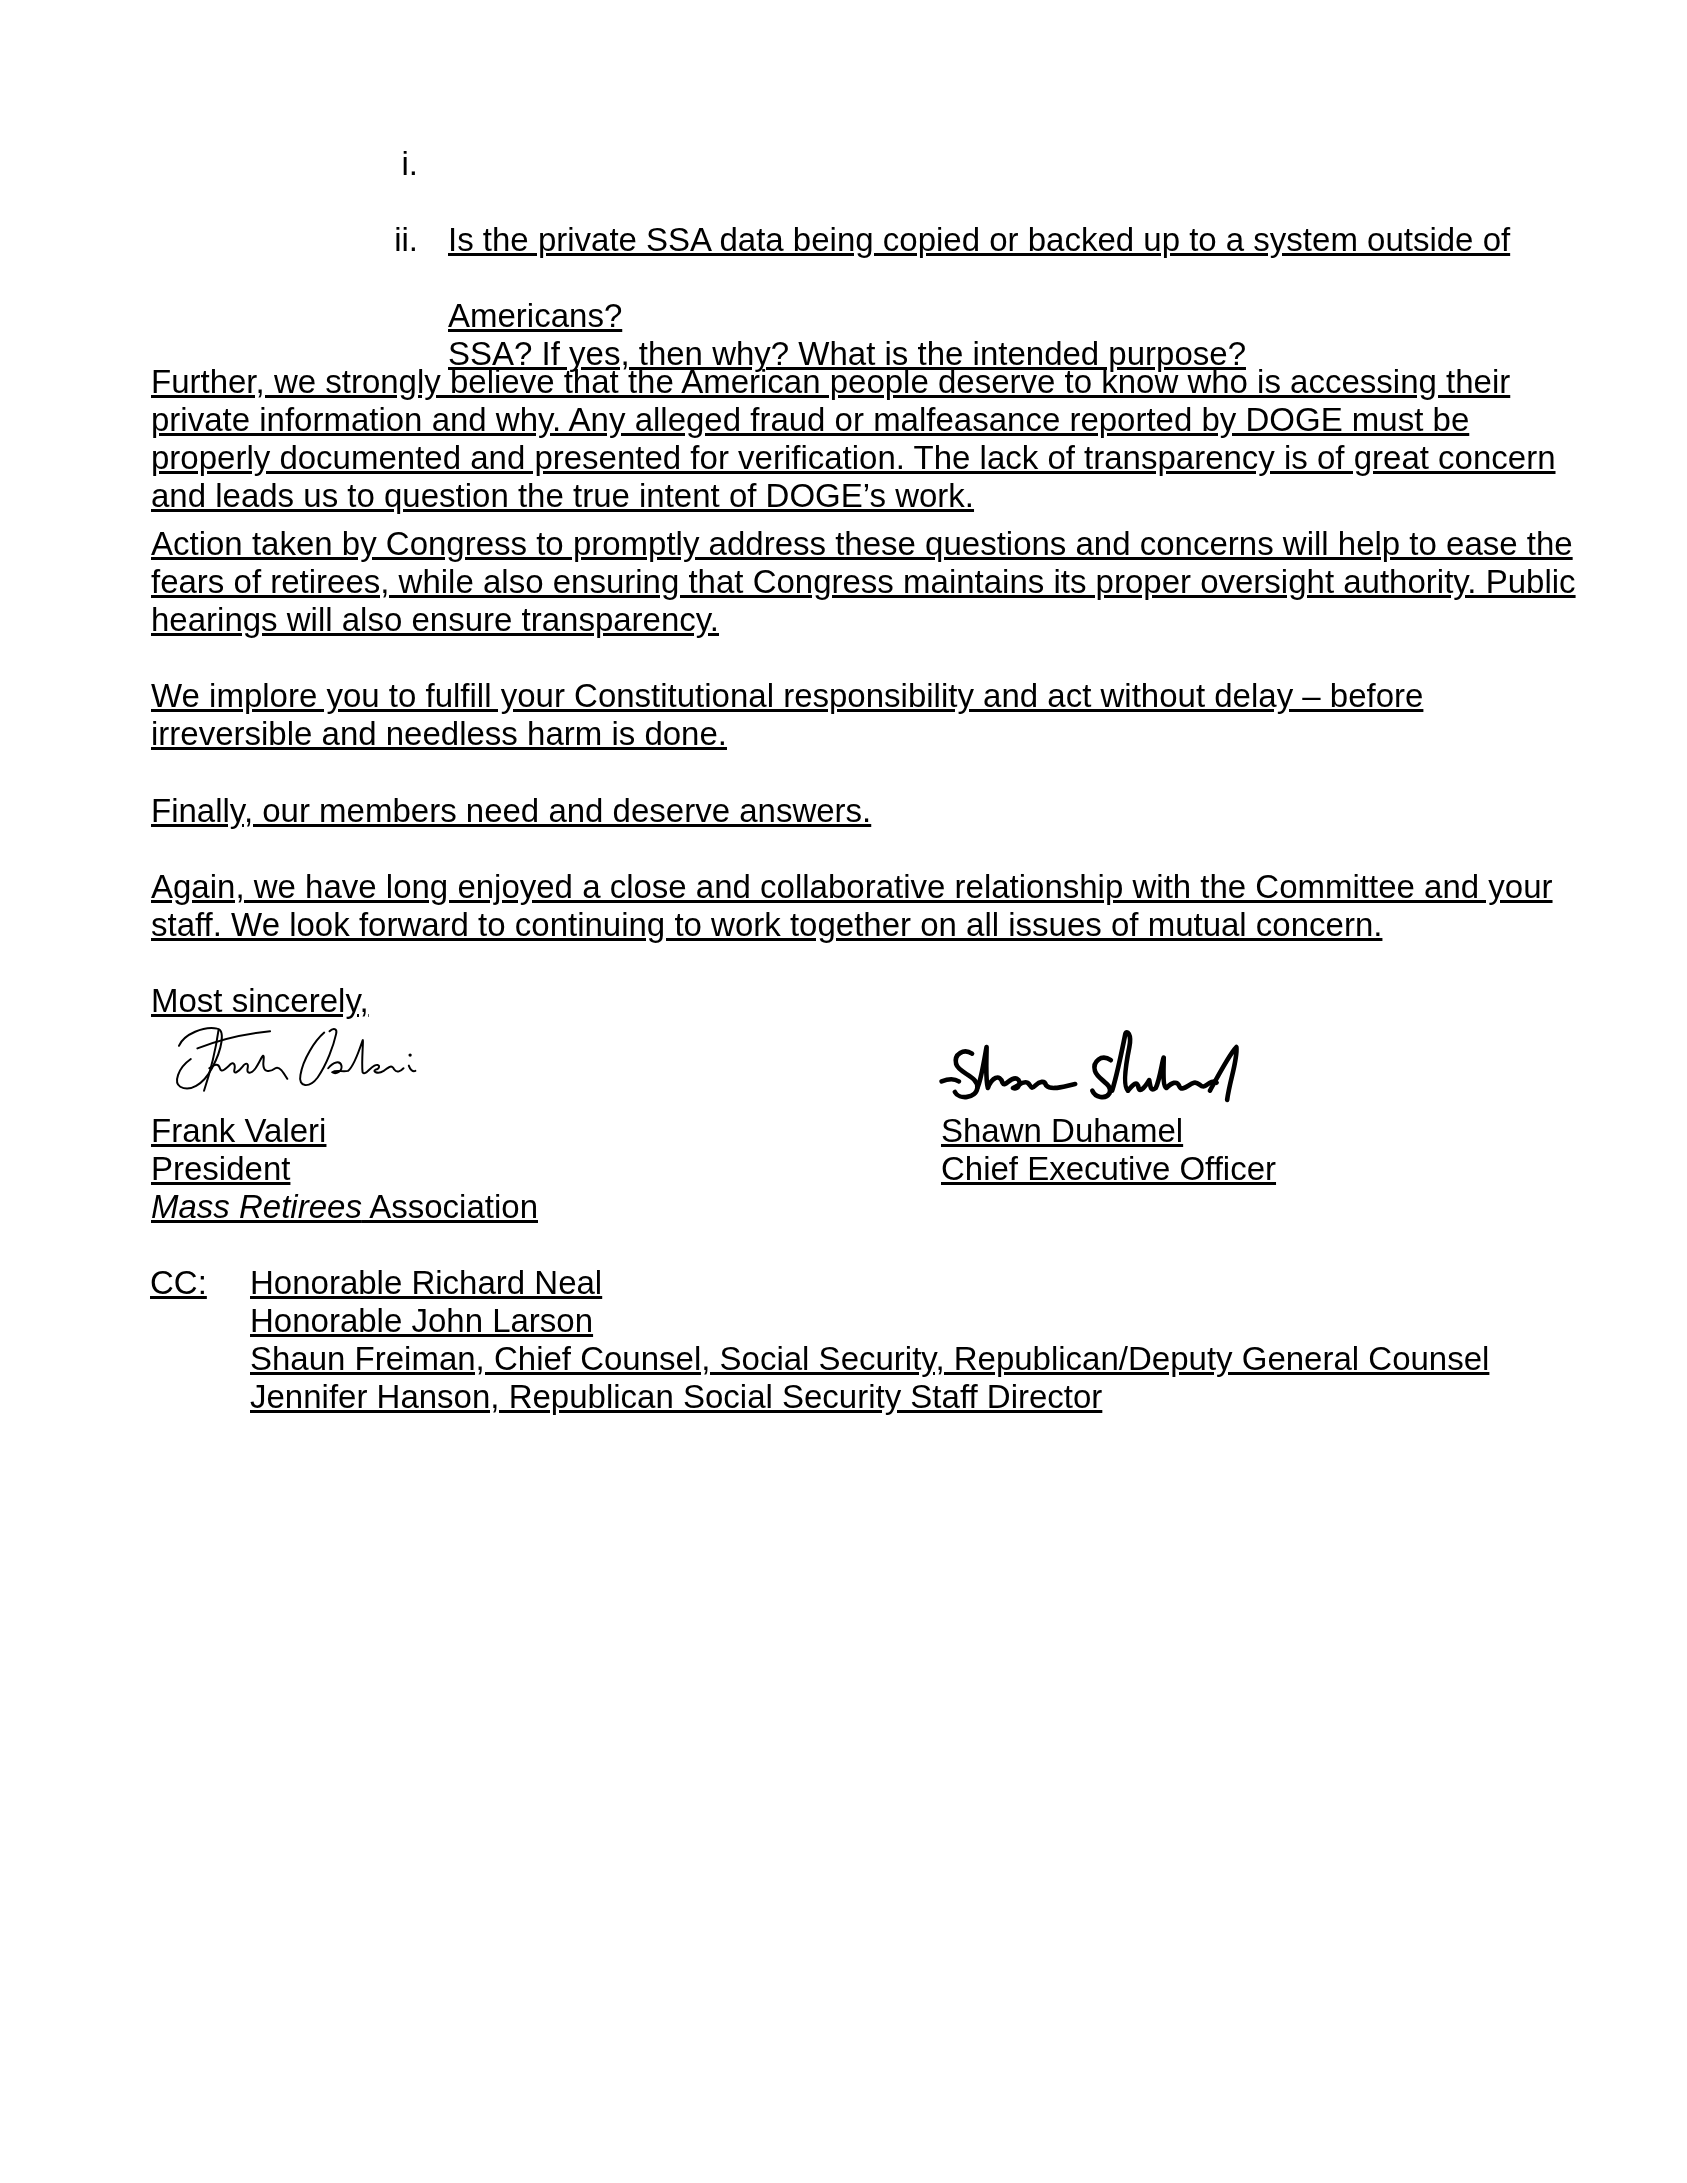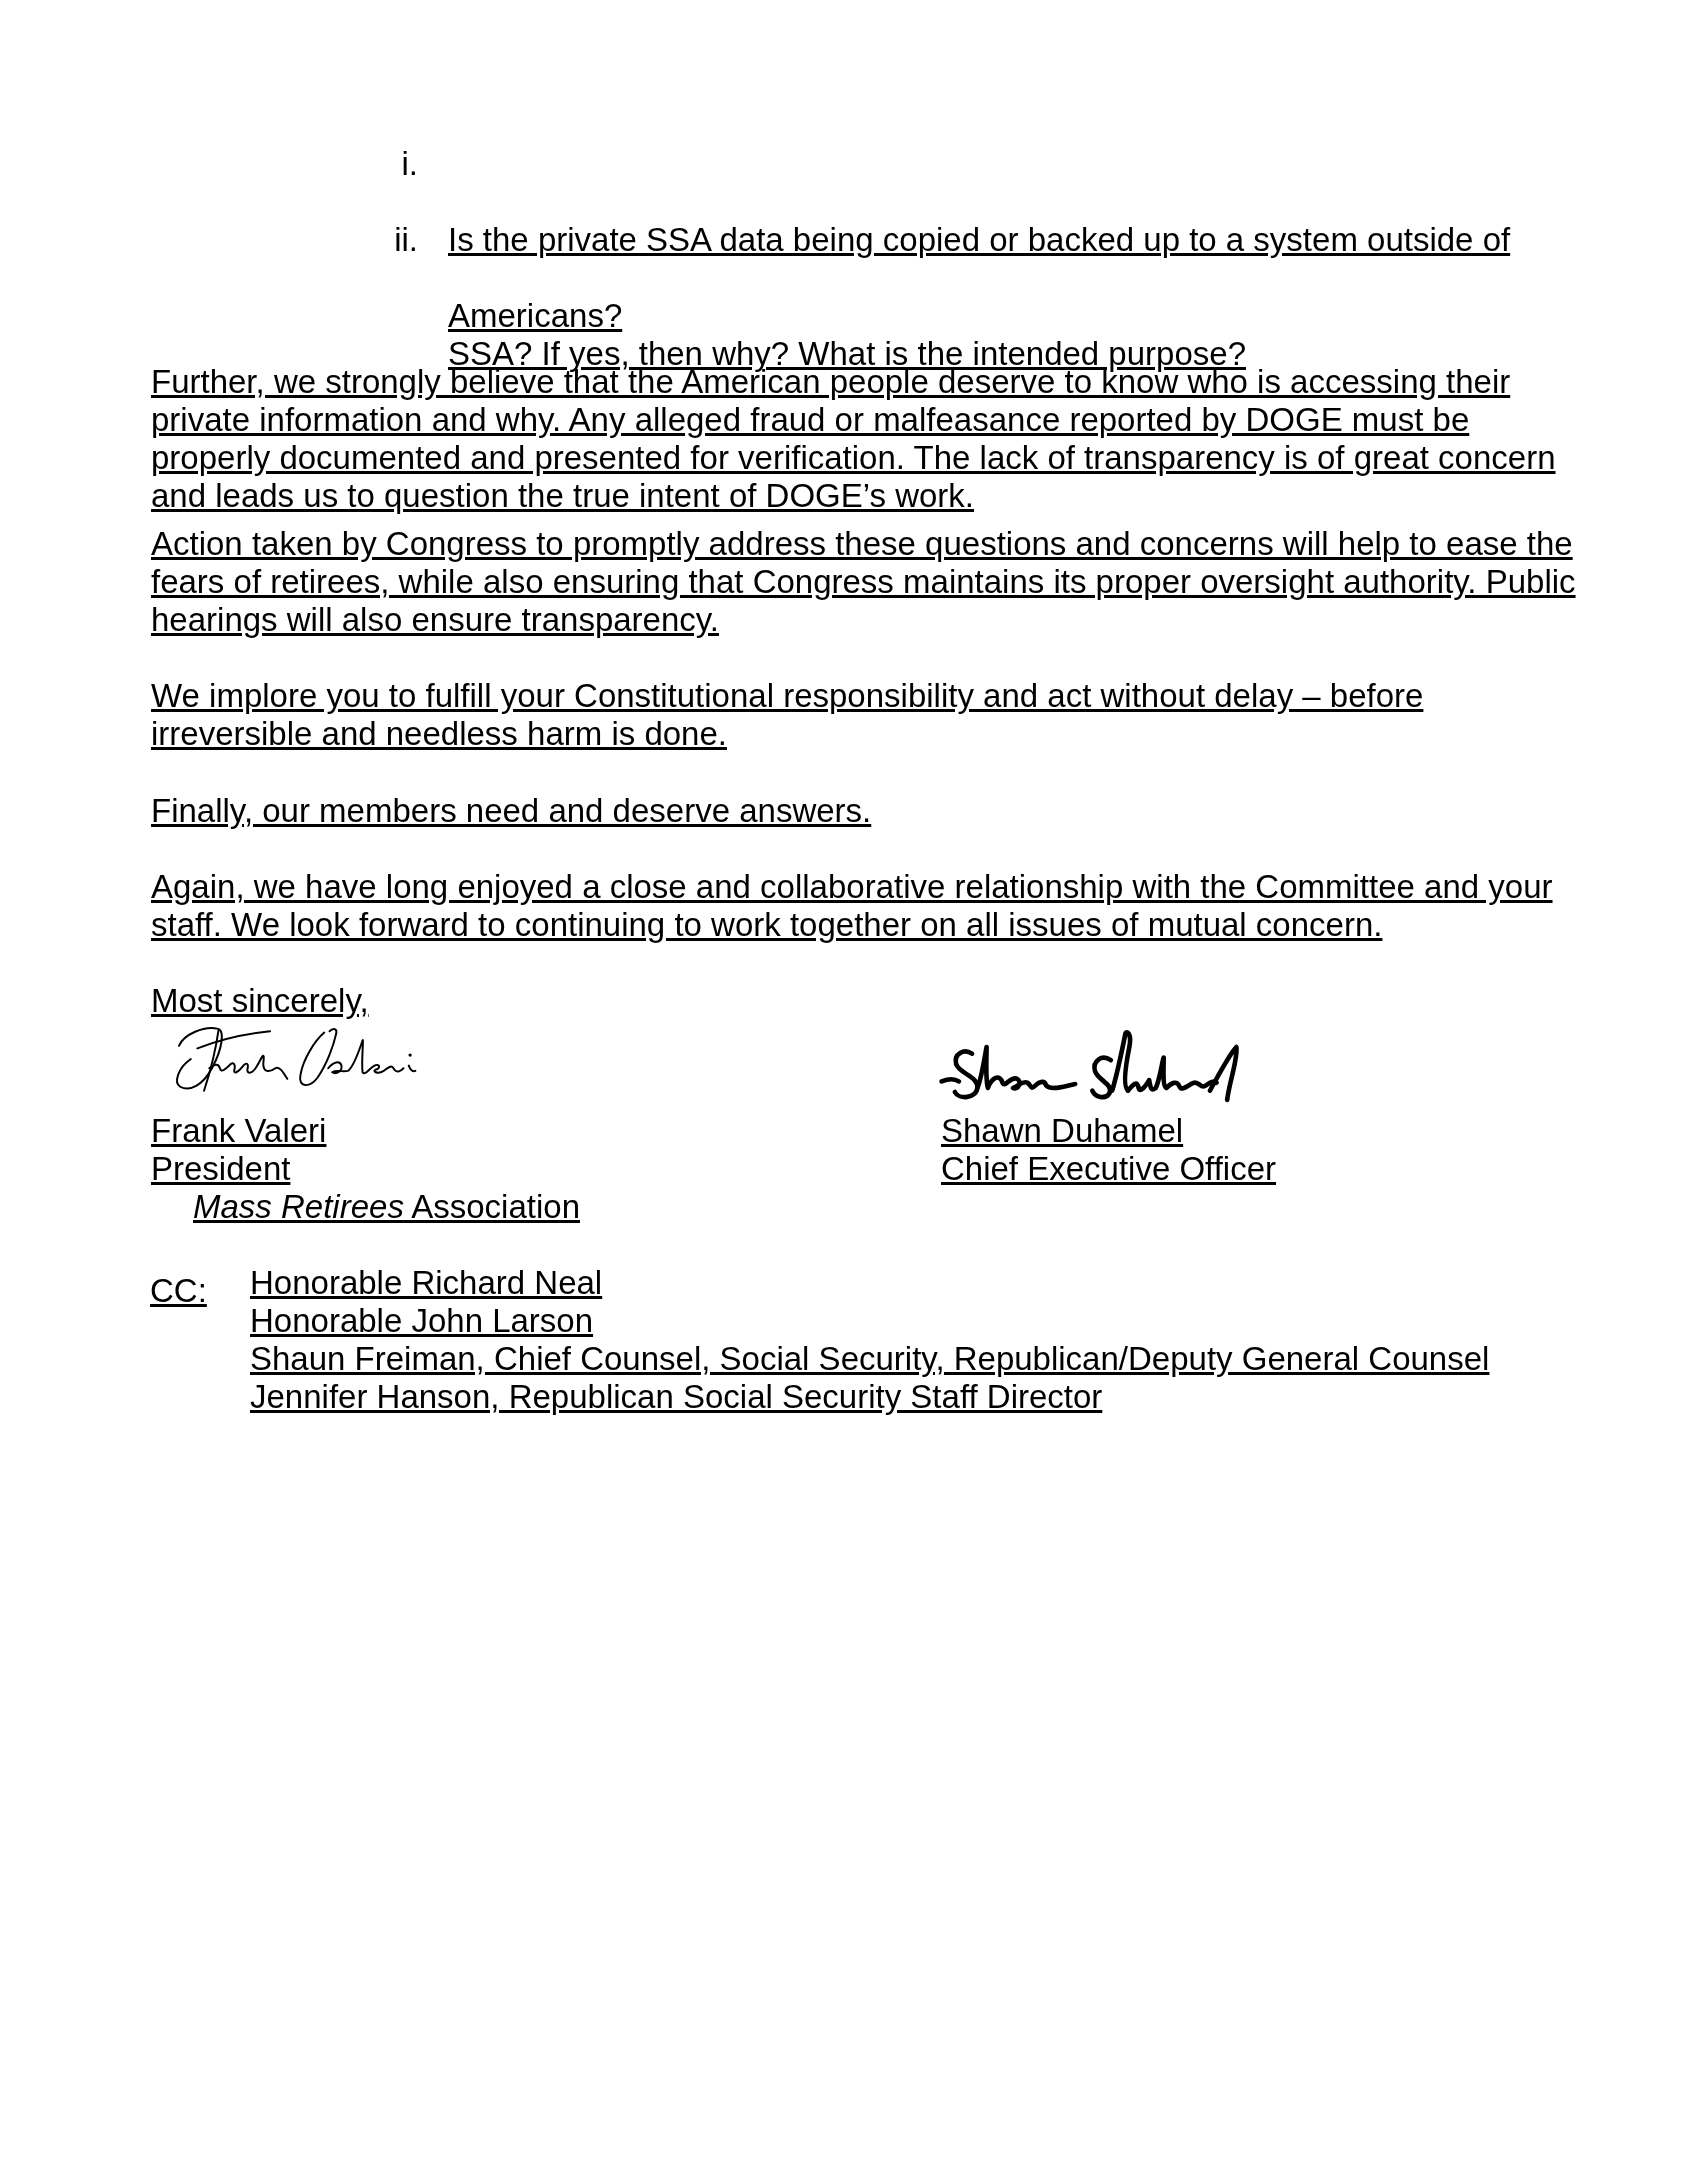--- a/index.html
+++ b/index.html
@@ -8,21 +8,21 @@
     position: absolute; left: 0; top: 0; width: 1687px; height: 2183px;
     background: #ffffff; color: #000000;
     font-family: "Liberation Sans", sans-serif;
     font-size: 33px; line-height: 38px;
   }
   .line { display: block; white-space: pre; height: 38px; text-decoration: underline; }
   .block { position: absolute; }
   .list-item { position: absolute; left: 0; }
   .list-num { position: absolute; width: 79px; text-align: right; white-space: pre; }
   .list-text { position: absolute; white-space: pre; }
-  .italic { font-style: italic; margin-left: 42px; }
+  .italic { font-style: italic; }
   .sig { position: absolute; }
   .sig svg { display: block; }
 </style>
 </head>
 <body>
 
 <div class="page">
 
   <div class="block" style="left:0; top:145px; width:1687px; height:152px;">
     <div class="list-item" style="top:0;">
@@ -113,21 +113,21 @@
     <span class="line">President</span>
     <span class="line"><span class="italic">Mass Retirees</span><span> Association</span></span>
   </div>
 
   <div class="block" style="left:941px; top:1112px;">
     <span class="line">Shawn Duhamel</span>
     <span class="line">Chief Executive Officer</span>
   </div>
 
   <div class="block" style="left:0; top:1264px; width:1687px;">
-    <span class="block line" style="left:150px; top:8px;">CC:</span>
+    <span class="block line" style="left:150px; top:0;">CC:</span>
     <div class="block" style="left:250px; top:0;">
       <span class="line">Honorable Richard Neal</span>
       <span class="line">Honorable John Larson</span>
       <span class="line">Shaun Freiman, Chief Counsel, Social Security, Republican/Deputy General Counsel</span>
       <span class="line">Jennifer Hanson, Republican Social Security Staff Director</span>
     </div>
   </div>
 
 </div>
 

